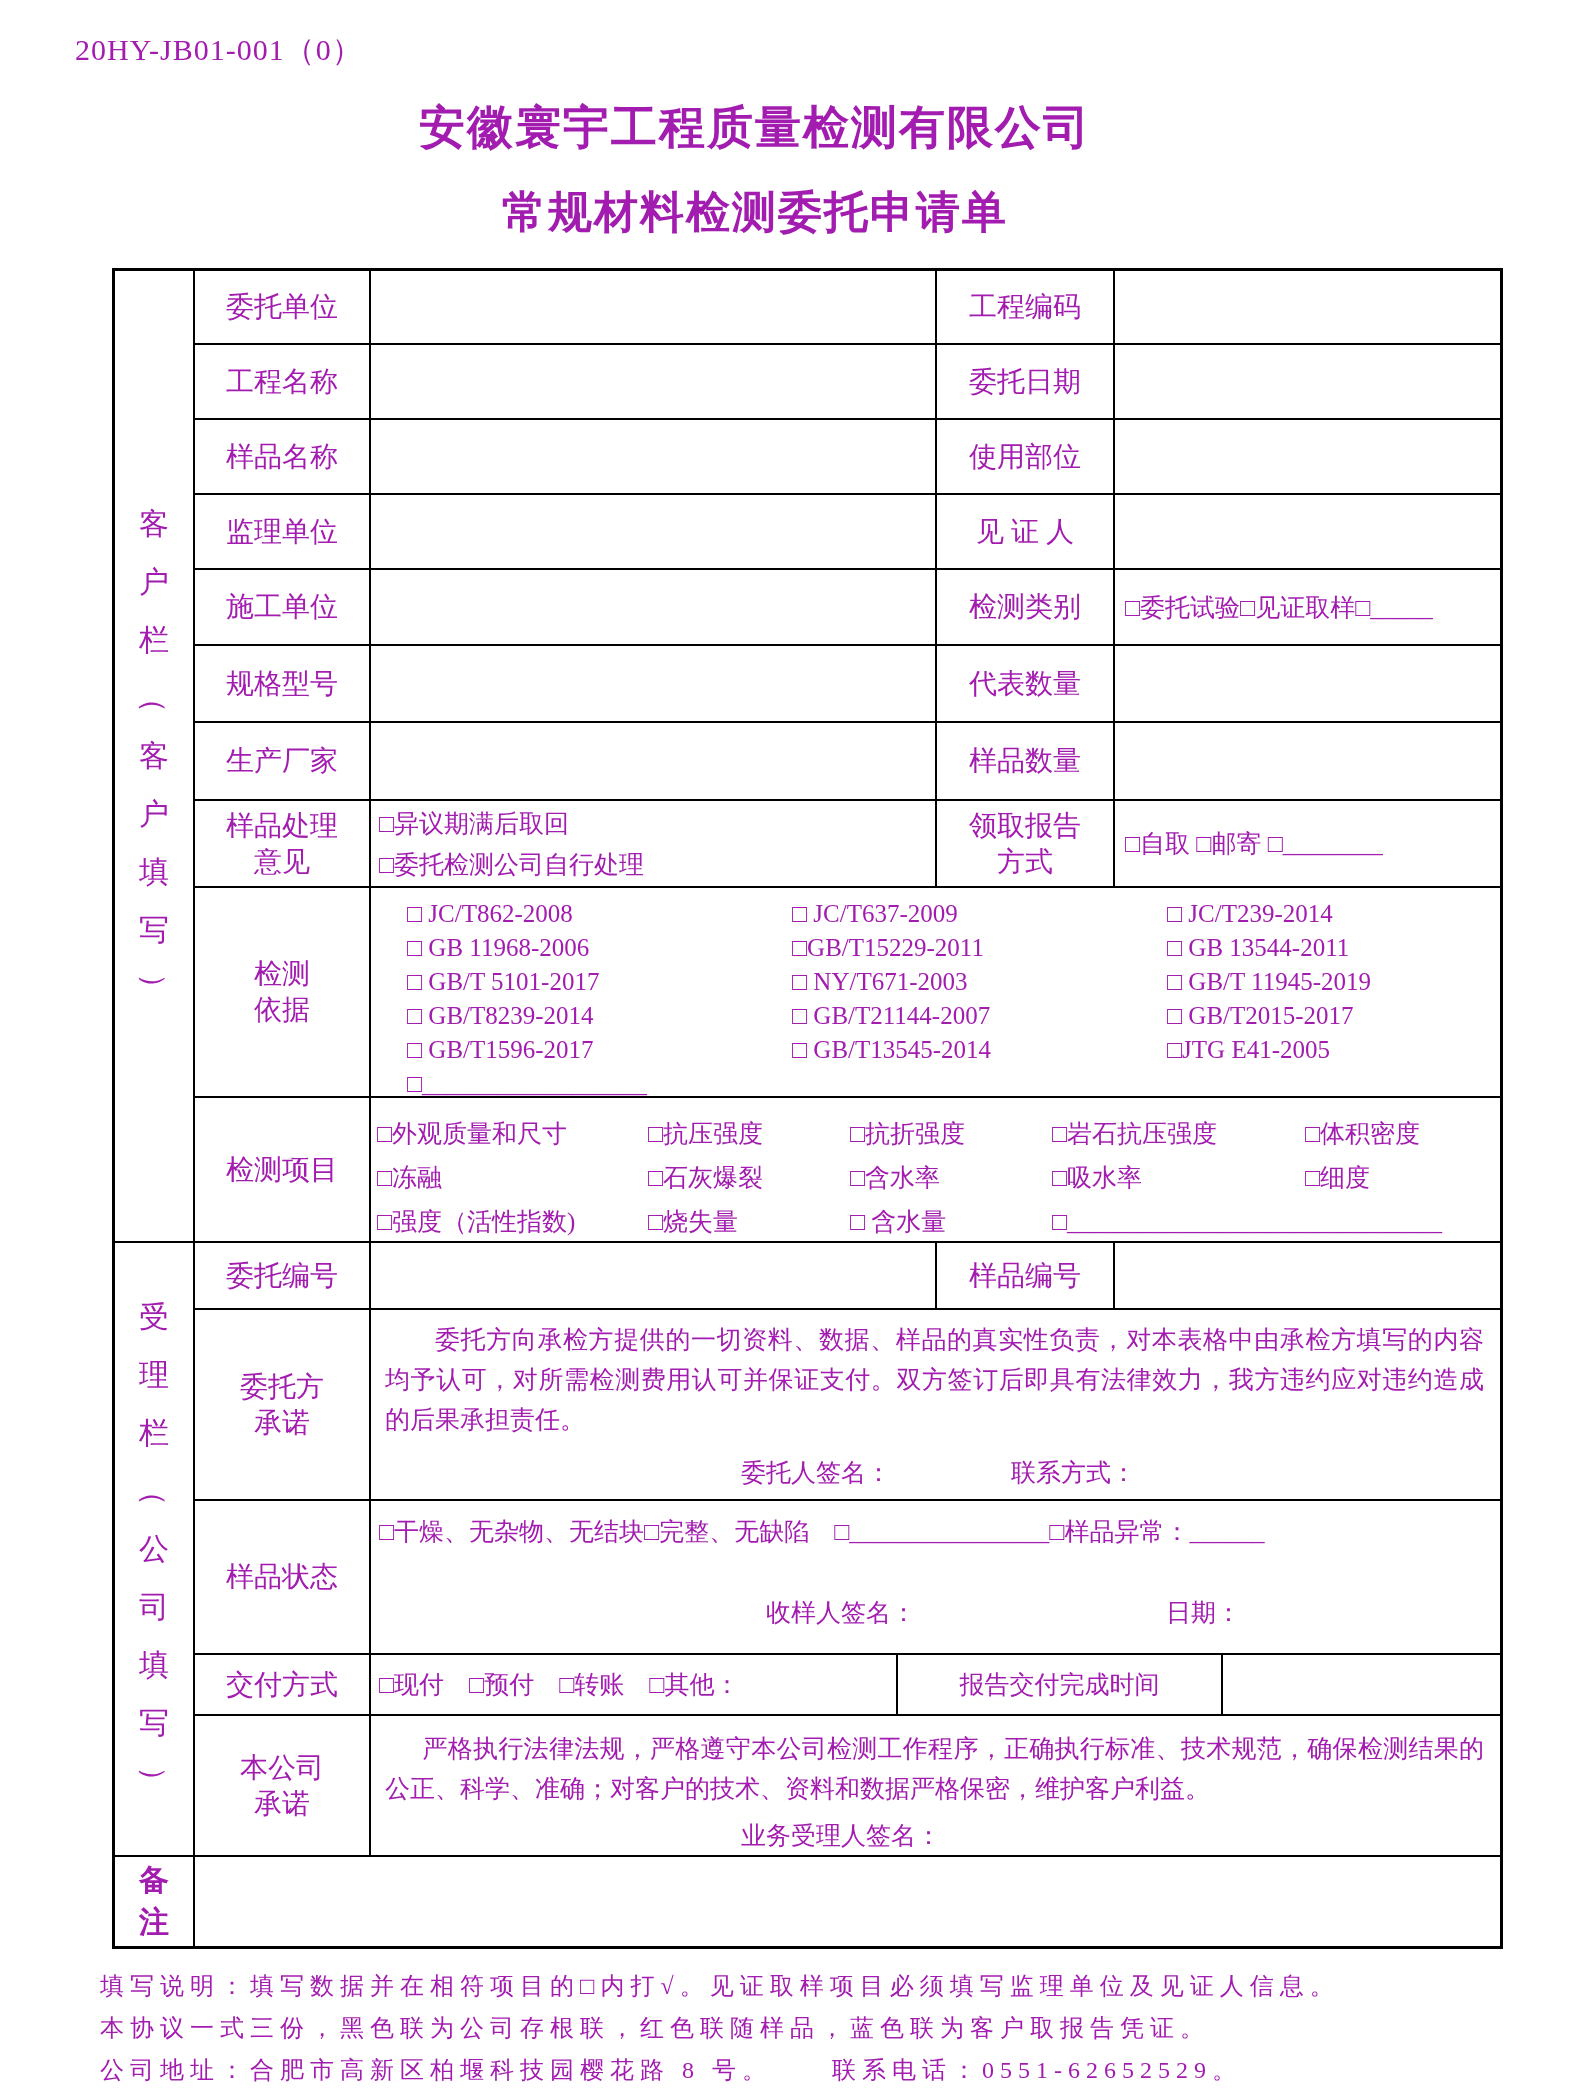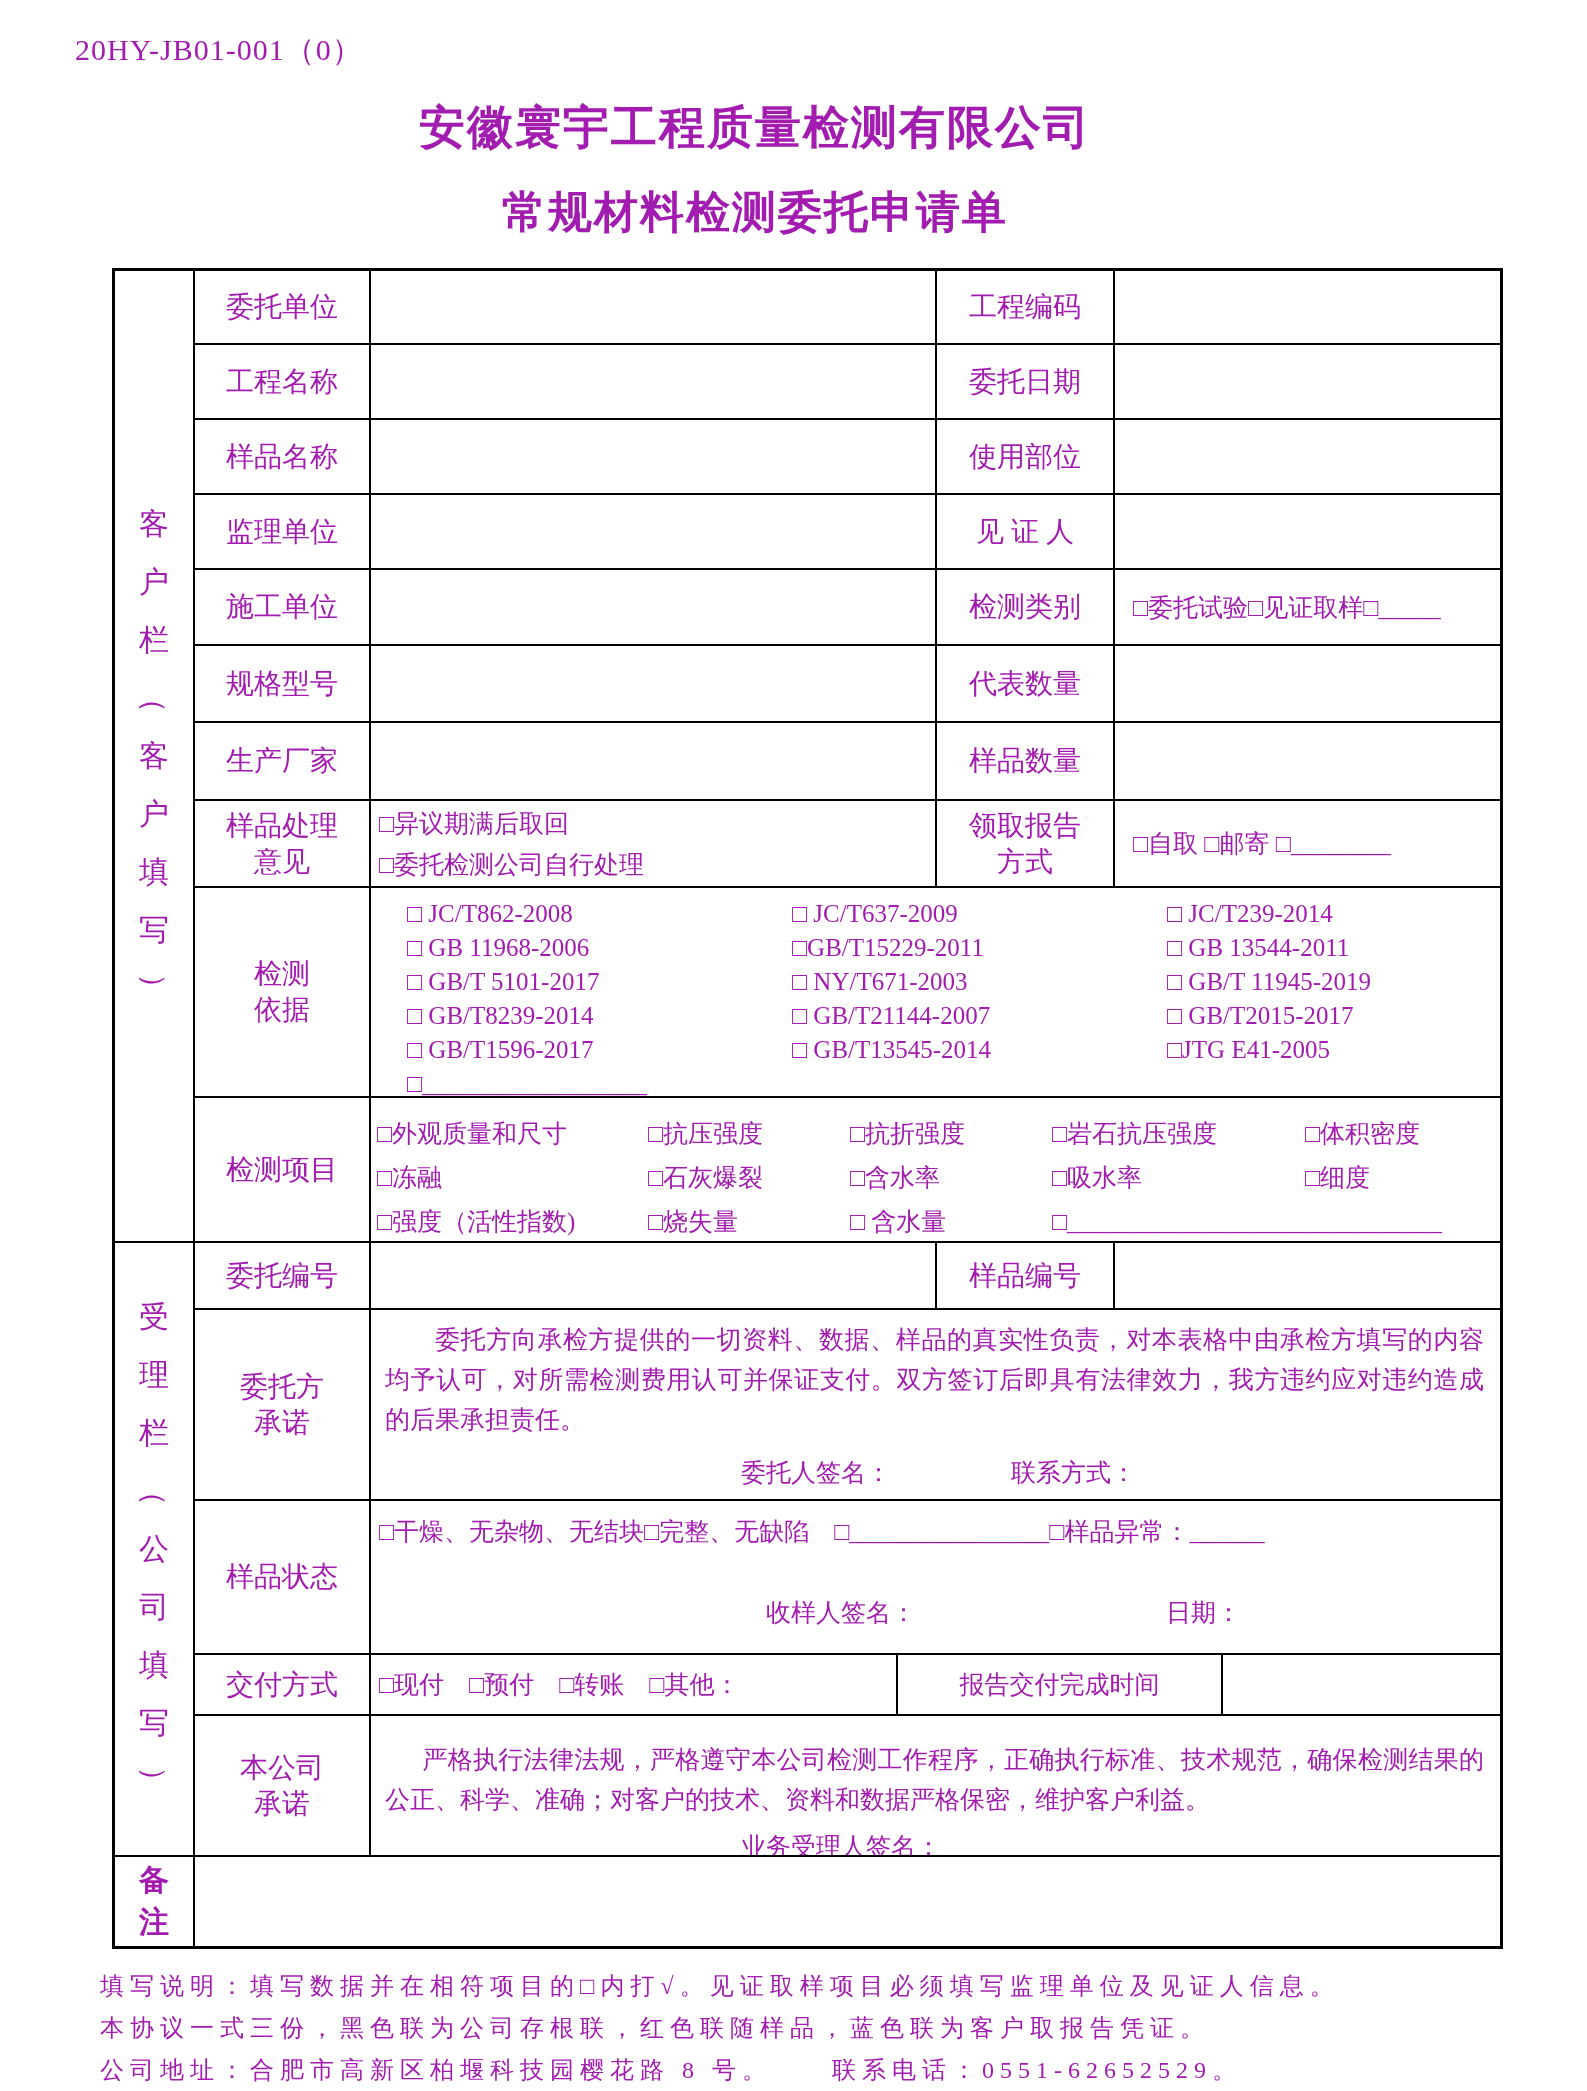--- a/index.html
+++ b/index.html
@@ -45,38 +45,38 @@
   .content { font-size:25px; }
   .vcell { display:flex; align-items:center; justify-content:center; }
   .vchar {
     height:58px; width:40px;
     display:flex; align-items:center; justify-content:center;
     font-size:30px;
   }
   .rot { transform:rotate(90deg); }
   .remark-cell .vchar { height:42px; font-weight:bold; }
 
-  .ck-line { display:flex; align-items:center; height:100%; padding-left:10px; white-space:nowrap;margin-left:8px; }
+  .ck-line { display:flex; align-items:center; height:100%; padding-left:10px; white-space:nowrap; }
   .opt-cell { padding:2px 0 0 8px; line-height:41px; white-space:nowrap; }
 
   .basis-wrap { display:flex; padding:9px 0 0 36px; line-height:34px; white-space:nowrap; }
   .basis-col1 { width:385px; }
   .basis-col2 { width:375px; }
 
   .items-grid {
     display:grid;
     grid-template-columns:271px 202px 202px 253px 1fr;
     padding:14px 0 0 6px;
     line-height:44px;
     white-space:nowrap;
   }
   .item-span2 { grid-column:4 / 6; }
 
   .promise-body { padding:10px 16px 0 14px; text-indent:2em; line-height:40px; text-align:justify; }
-  .promise-body.short-indent { text-indent:1.5em; padding-top:24px; }
+  .promise-body.short-indent { text-indent:1.5em; padding-top:13px; }
   .sig-line { display:flex; white-space:nowrap; }
   .sig-r12 { margin-top:16px; padding-left:370px; gap:120px; }
   .sig-r13 { margin-top:48px; padding-left:395px; gap:250px; }
   .sig-r15 { margin-top:10px; padding-left:370px; gap:205px;flex-direction:column; }
 
   .state-line { padding:14px 6px 0 8px; white-space:nowrap; }
 
   .pay-row { display:flex; height:100%; }
   .pay-opts { box-sizing:border-box; width:527px; border-right:2px solid #000; display:flex; align-items:center; padding-left:8px; white-space:nowrap; }
   .deadline-lbl { box-sizing:border-box; width:325px; border-right:2px solid #000; display:flex; align-items:center; justify-content:center; font-size:25px; }

